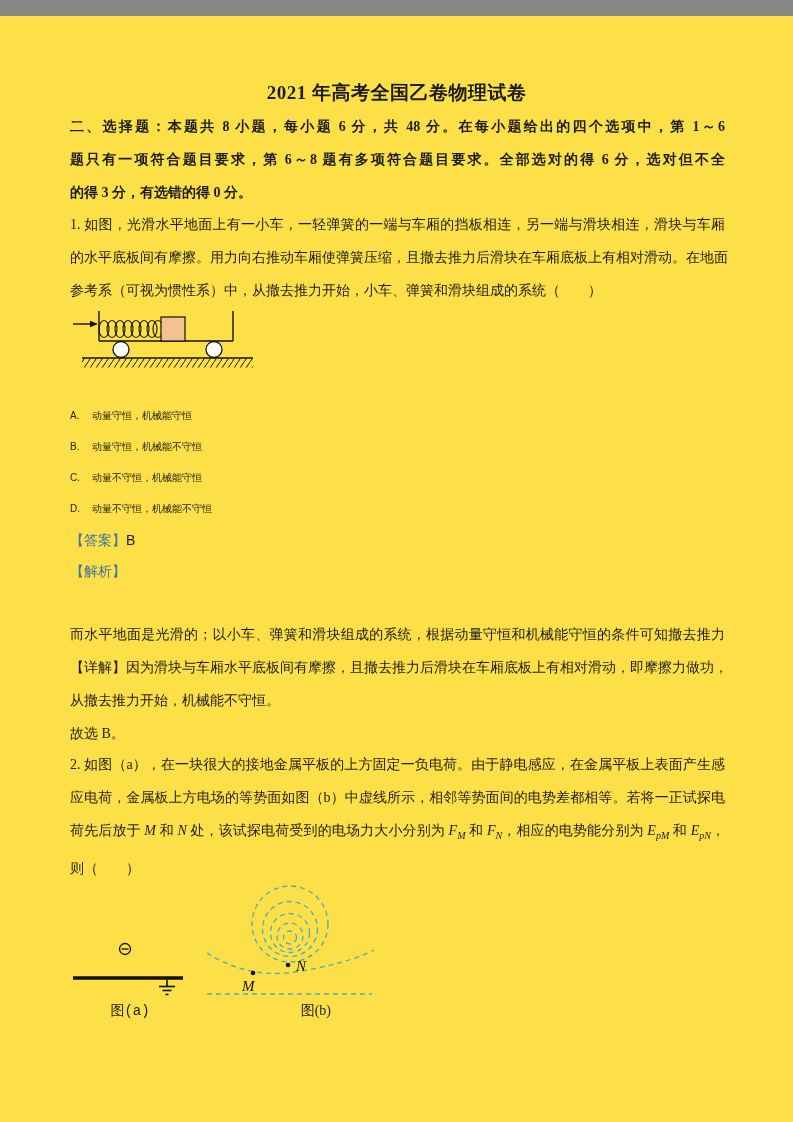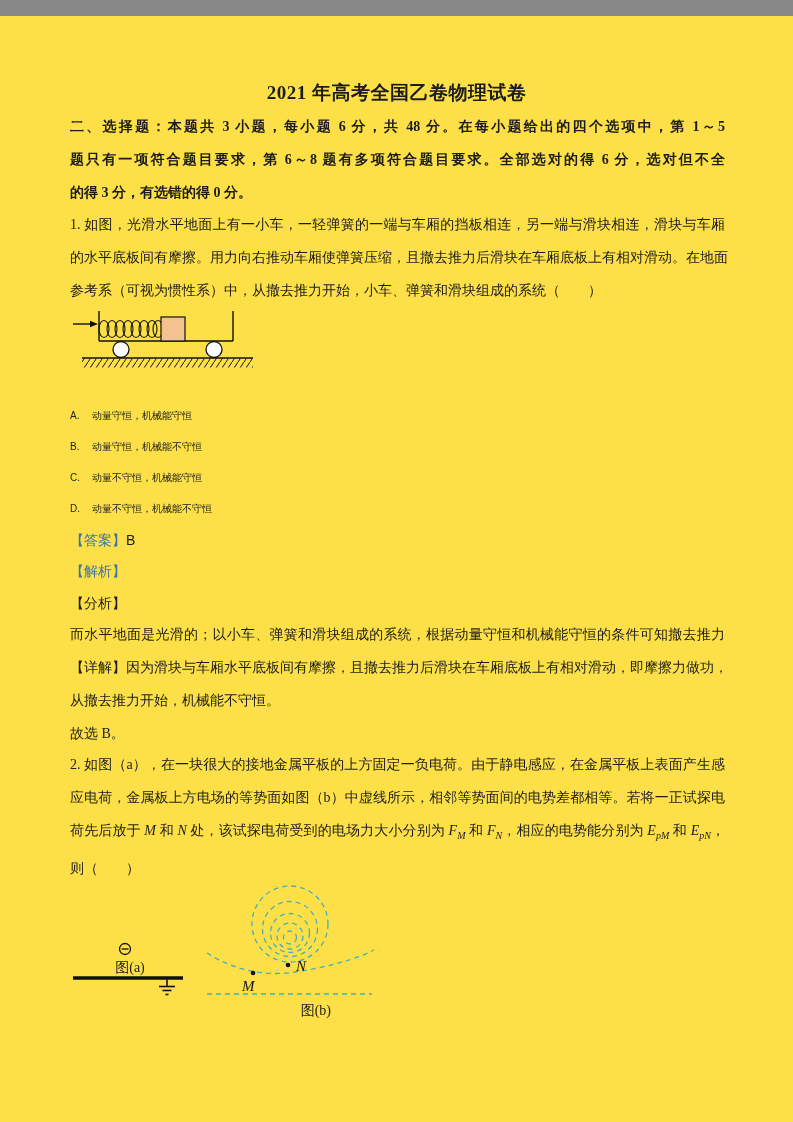--- a/index.html
+++ b/index.html
@@ -29,21 +29,21 @@
   svg{display:block;}
 </style>
 </head>
 <body>
 
 <div class="page">
 
   <div class="abs doc-title">2021 年高考全国乙卷物理试卷</div>
 
   <div class="abs para bold" style="top:94px;">
-    <div class="jline">二、选择题：本题共 3 小题，每小题 6 分，共 48 分。在每小题给出的四个选项中，第 1～5</div>
+    <div class="jline">二、选择题：本题共 8 小题，每小题 6 分，共 48 分。在每小题给出的四个选项中，第 1～6</div>
     <div class="jline">题只有一项符合题目要求，第 6～8 题有多项符合题目要求。全部选对的得 6 分，选对但不全</div>
     <div class="lline">的得 3 分，有选错的得 0 分。</div>
   </div>
 
   <div class="abs para" style="top:192px;">
     <div class="jline">1. 如图，光滑水平地面上有一小车，一轻弹簧的一端与车厢的挡板相连，另一端与滑块相连，滑块与车厢</div>
     <div class="jline">的水平底板间有摩擦。用力向右推动车厢使弹簧压缩，且撤去推力后滑块在车厢底板上有相对滑动。在地面</div>
     <div class="lline">参考系（可视为惯性系）中，从撤去推力开始，小车、弹簧和滑块组成的系统（　　）</div>
   </div>
 
@@ -104,23 +104,20 @@
     </div>
   </div>
 
   <div class="abs" style="left:70px;top:508px;width:655px;">
     <div class="ans-row">
       <span class="blue">【答案】</span><span class="sans">B</span>
     </div>
     <div class="ans-row">
       <span class="blue">【解析】</span>
     </div>
-    <div class="ans-row">
-      <span>【分析】</span>
-    </div>
   </div>
 
   <div class="abs para" style="top:602px;">
     <div class="jline">而水平地面是光滑的；以小车、弹簧和滑块组成的系统，根据动量守恒和机械能守恒的条件可知撤去推力</div>
     <div class="jline">【详解】因为滑块与车厢水平底板间有摩擦，且撤去推力后滑块在车厢底板上有相对滑动，即摩擦力做功，</div>
     <div class="lline">从撤去推力开始，机械能不守恒。</div>
   </div>
 
   <div class="abs para lline" style="top:701px;">故选 B。</div>
 
@@ -157,16 +154,16 @@
       </g>
       <path d="M 147,84 C 172,100 202,108 235,103 C 268,98 297,90 314,81" stroke="#45afba" stroke-width="1.3" fill="none" stroke-dasharray="5,4"></path>
       <line x1="147" y1="125" x2="312" y2="125" stroke="#45afba" stroke-width="1.3" stroke-dasharray="5,4"></line>
       <circle cx="193" cy="104" r="2.3" fill="#111"></circle>
       <circle cx="228" cy="96" r="2.3" fill="#111"></circle>
       <text x="182" y="122" font-size="15" font-style="italic" fill="#111" font-family="Liberation Serif, DejaVu Serif, serif">M</text>
       <text x="236" y="102" font-size="15" font-style="italic" fill="#111" font-family="Liberation Serif, DejaVu Serif, serif">N</text>
     </svg>
   </div>
 
-  <div class="abs fig-caption" style="left:95px;top:943px;width:70px;">图(a)</div>
+  <div class="abs fig-caption" style="left:95px;top:986px;width:70px;font-family:Liberation Mono, monospace;">图(a)</div>
   <div class="abs fig-caption" style="left:261px;top:986px;width:70px;text-align:right;">图(b)</div>
 
 </div>
 
 </body></html>

